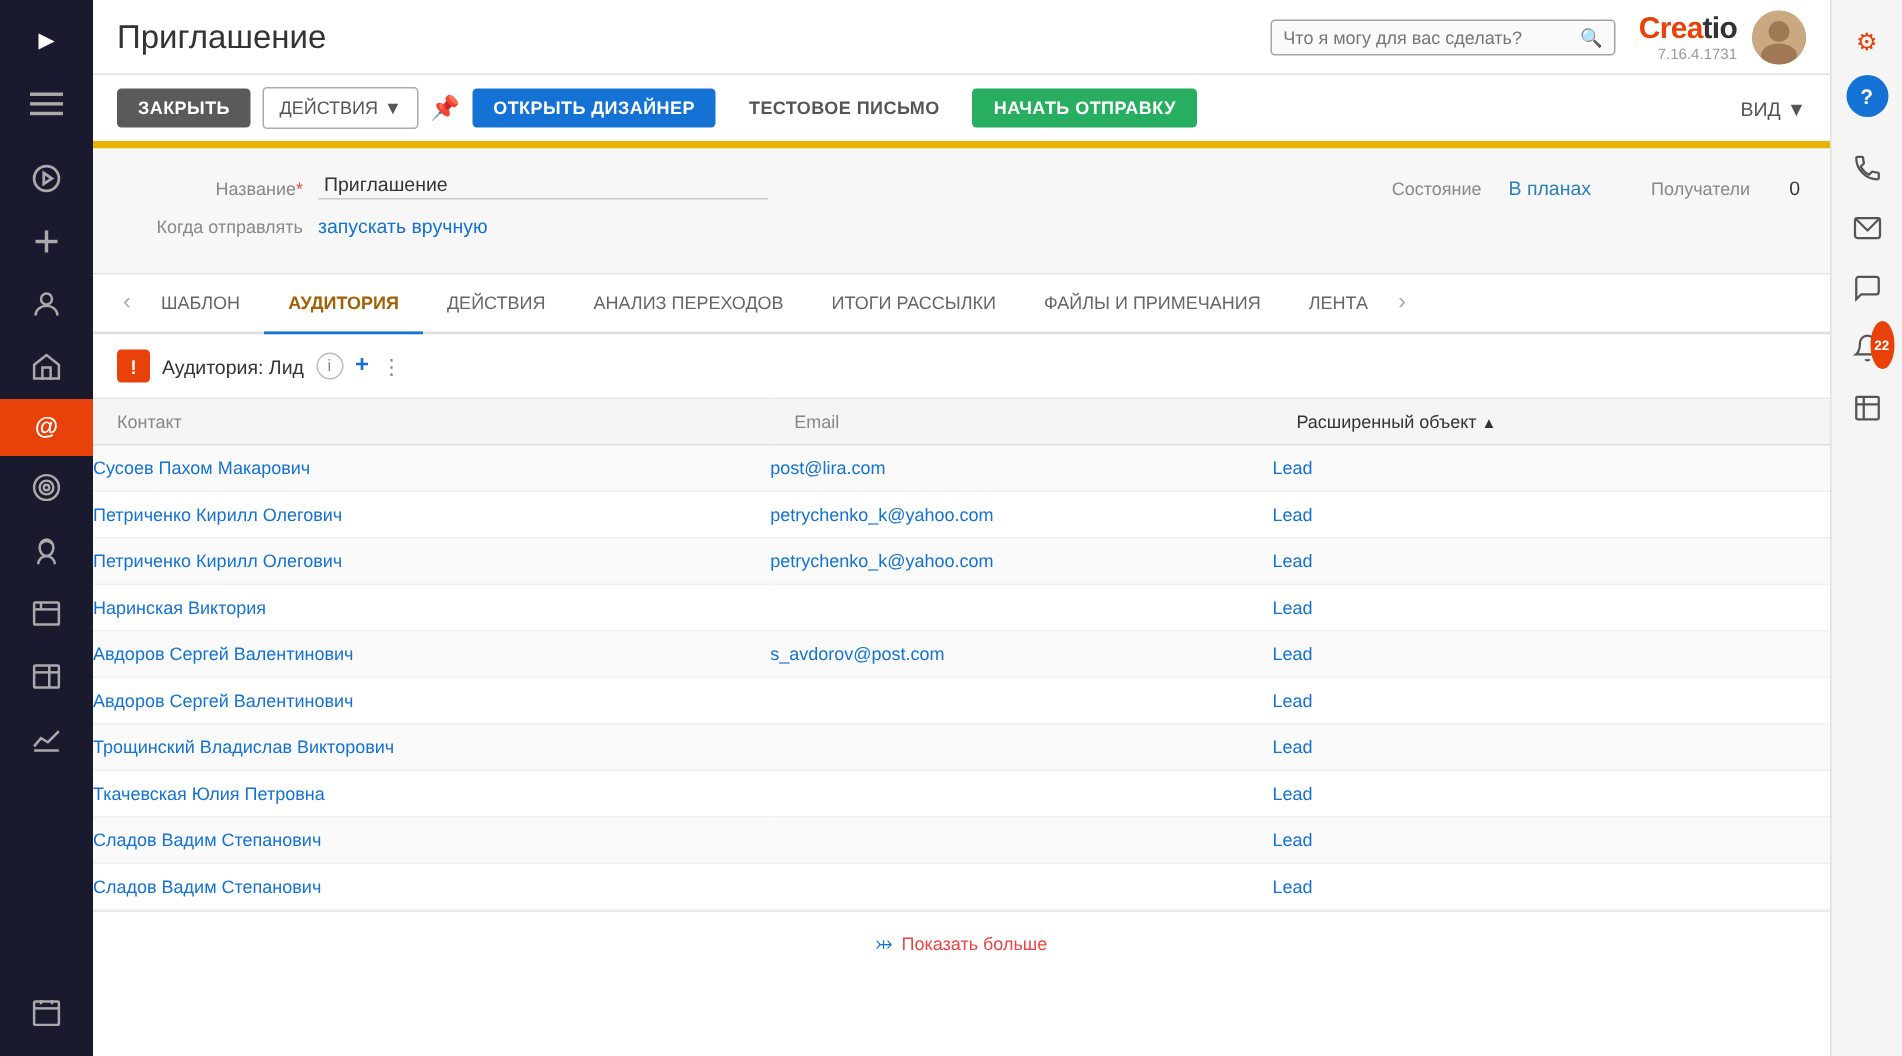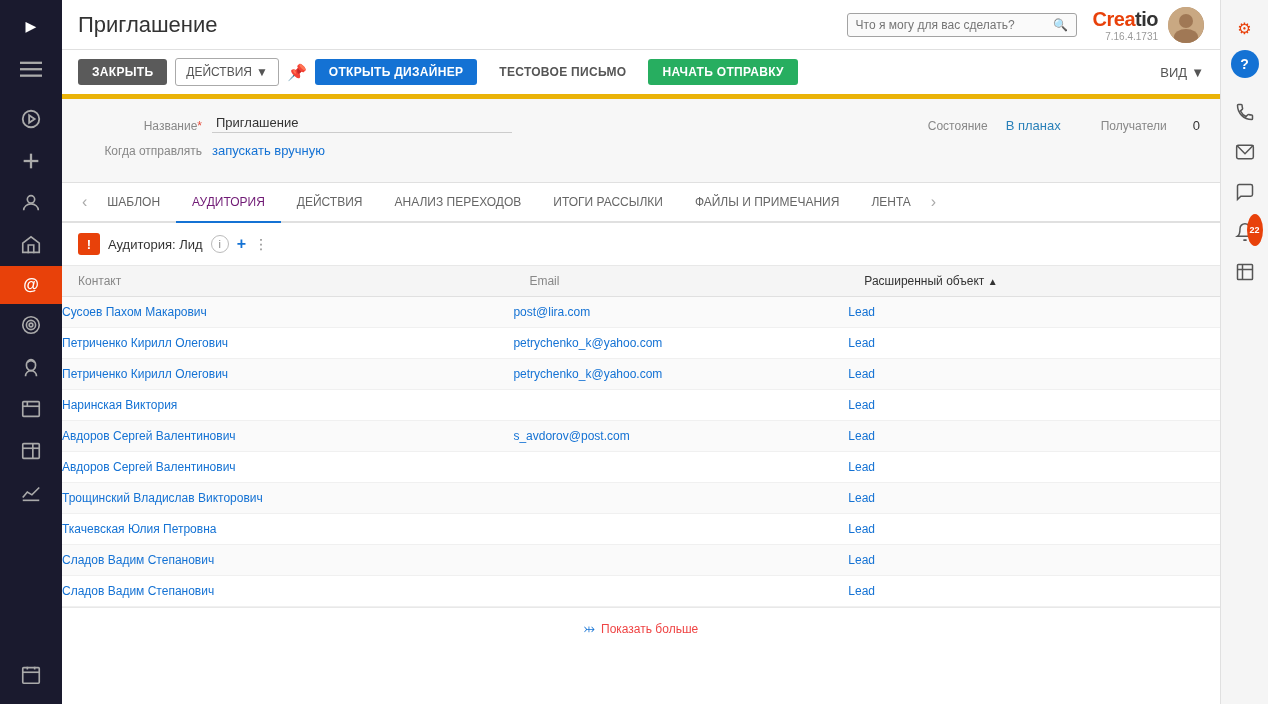--- a/index.html
+++ b/index.html
@@ -154,21 +154,21 @@
     }
     .tab-item {
       padding: 12px 16px;
       font-size: 12px;
       color: #666;
       cursor: pointer;
       border-bottom: 2px solid transparent;
       margin-bottom: -2px;
       white-space: nowrap;
     }
-    .tab-item.active { color: #701a75; border-bottom: 2px solid #1472d4; font-weight: 400; }
+    .tab-item.active { color: #a16207; border-bottom: 2px solid #1472d4; font-weight: 700; }
     .tab-nav-btn { color: #aaa; cursor: pointer; padding: 0 4px; font-size: 16px; }
 
     
     .content-area {
       flex: 1;
       overflow-y: auto;
       background: #fff;
     }
 
     

